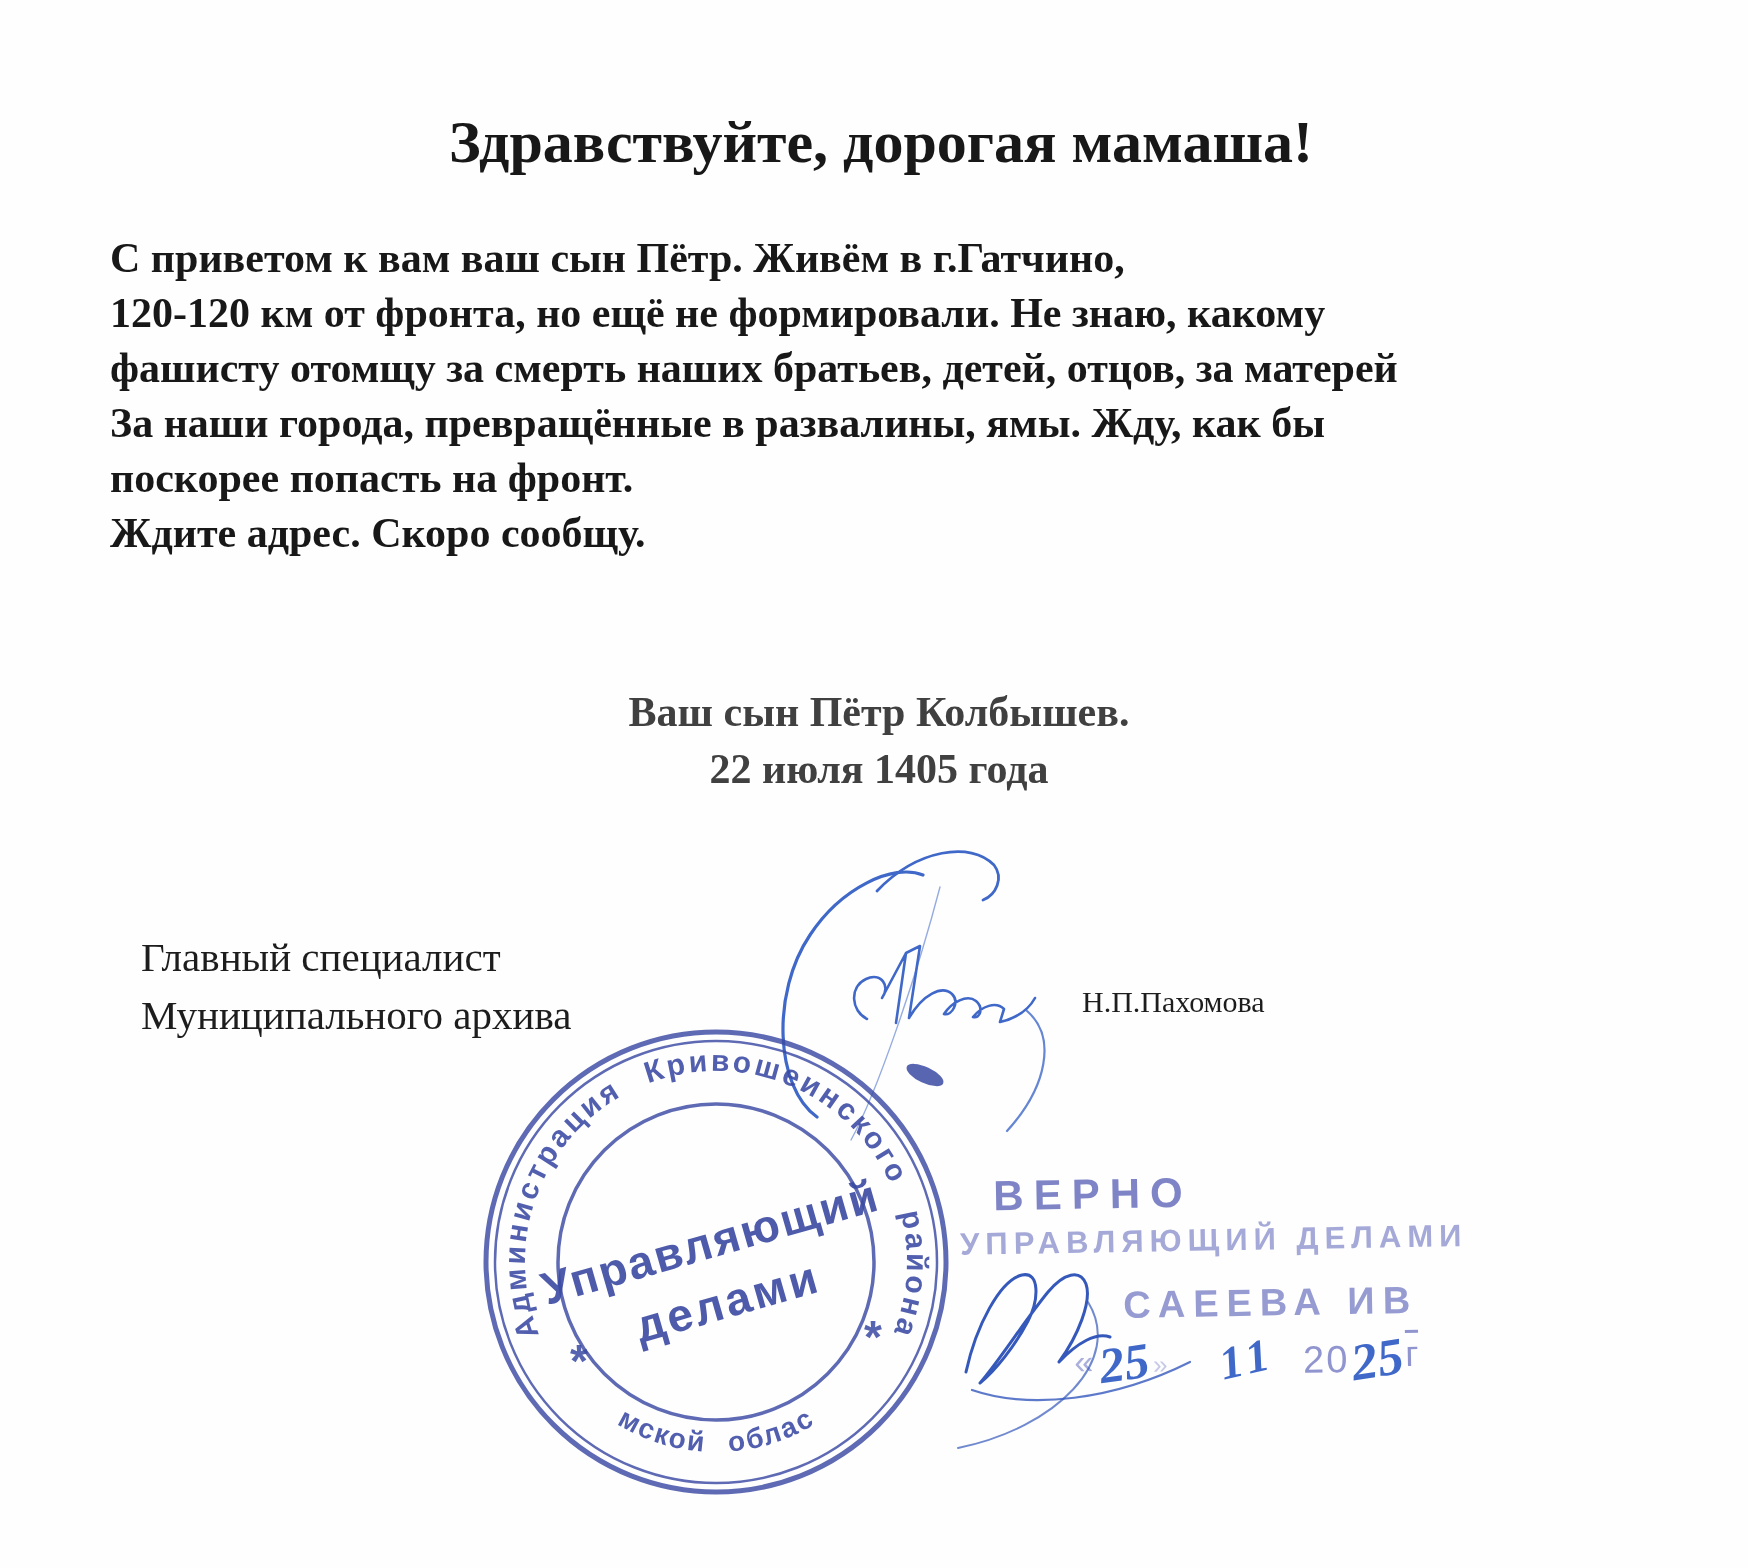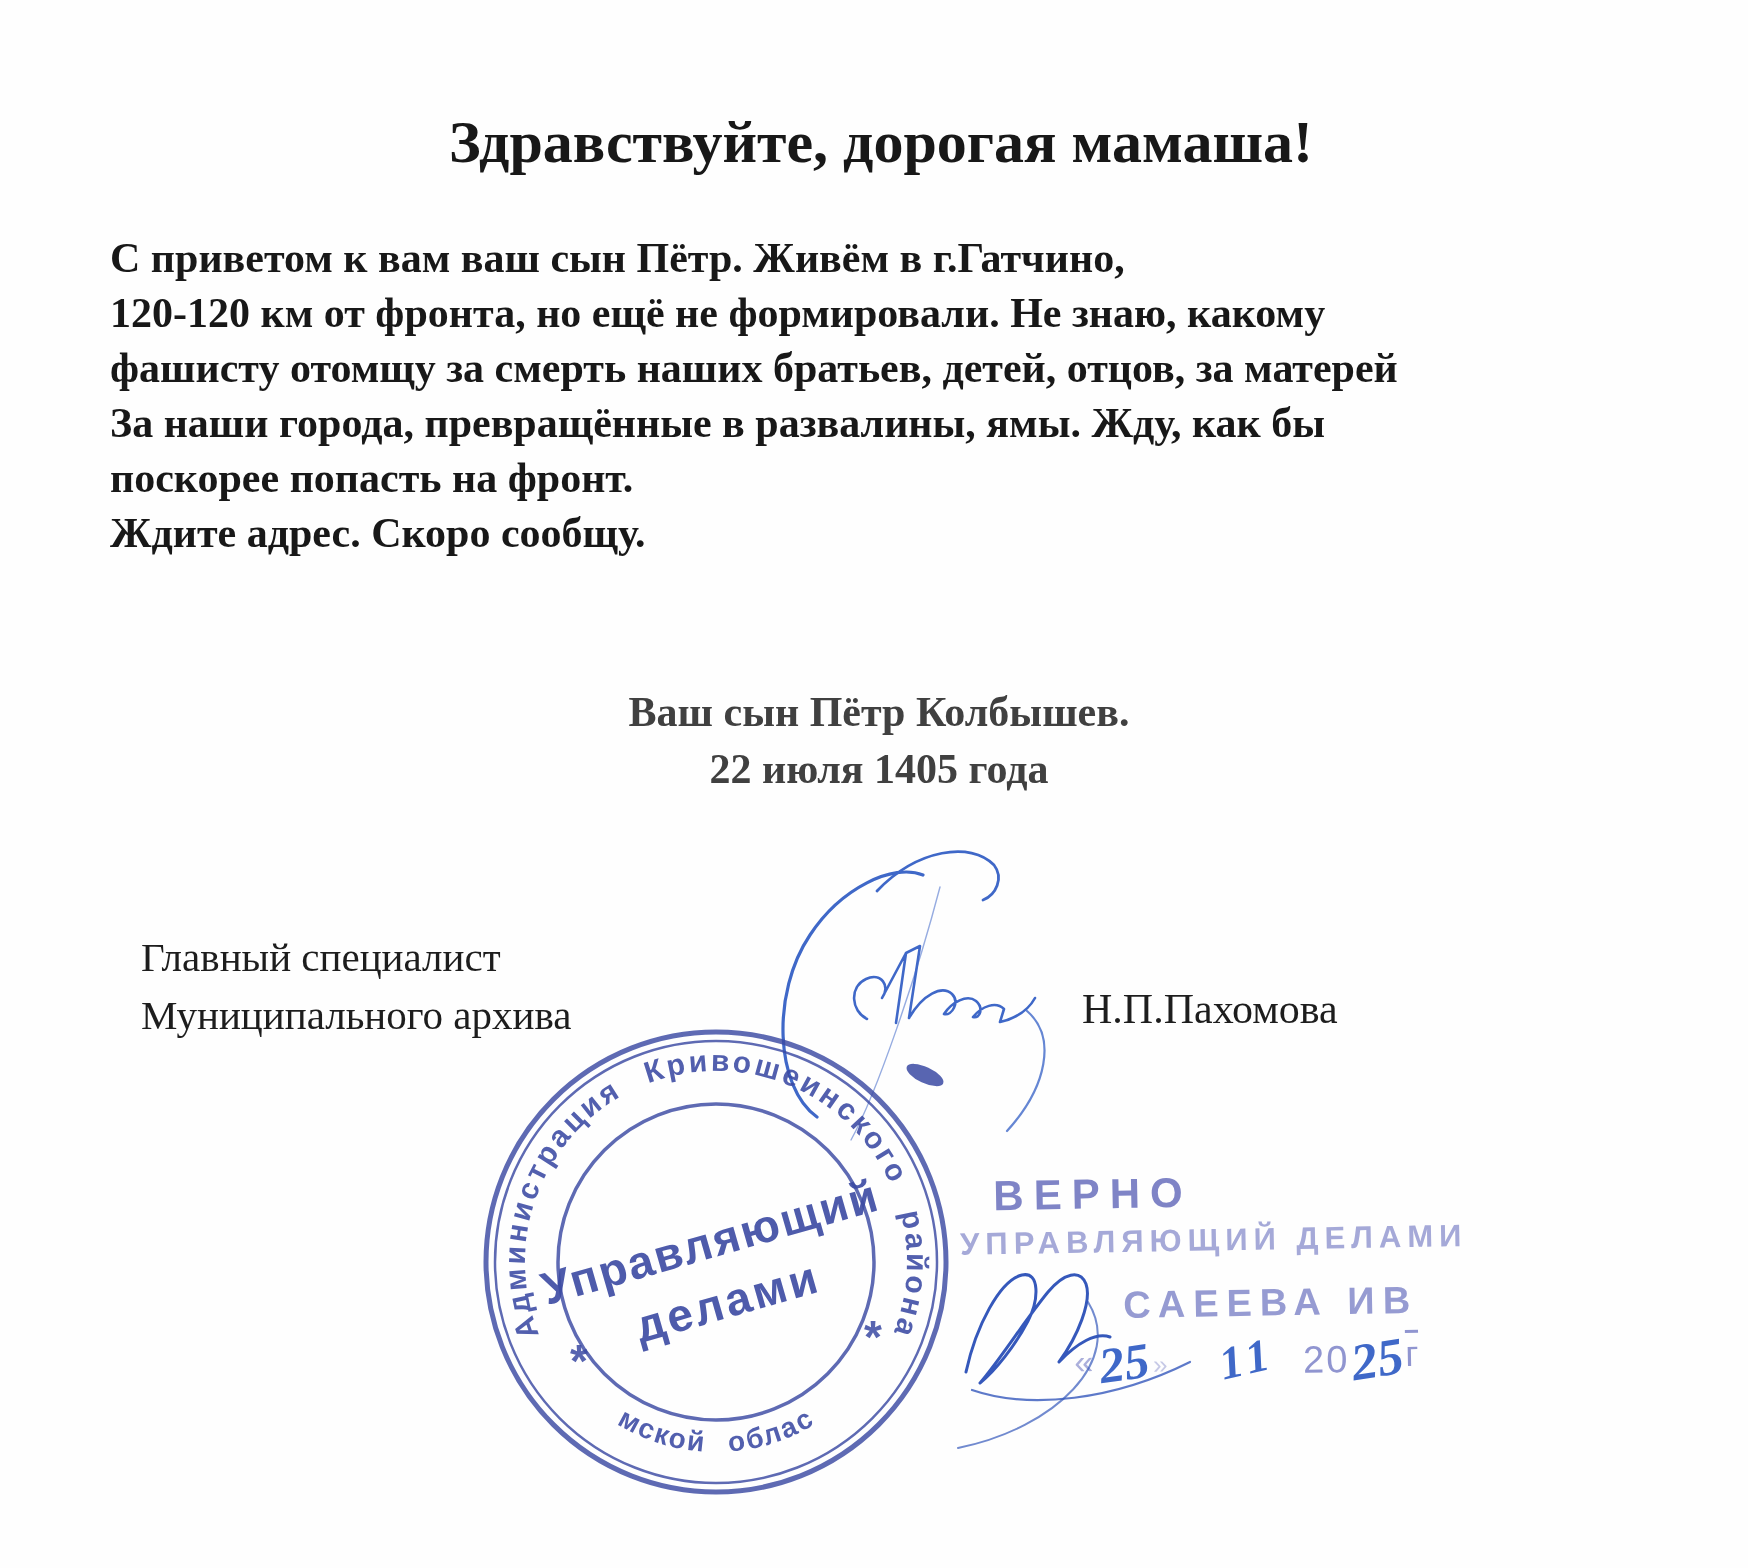--- a/index.html
+++ b/index.html
@@ -22,21 +22,21 @@
     position:absolute;top:684px;left:0;width:100%;text-align:center;
     font-size:42px;font-weight:bold;color:#404040;line-height:57px;padding-left:10px;
     box-sizing:border-box;
   }
   .officials{
     position:absolute;top:928px;left:110px;
     font-size:41px;font-weight:normal;color:#1d1d1d;line-height:58px;margin-left:31px;
   }
   .official-name{
     position:absolute;top:985px;left:1082px;
-    font-size:42px;font-weight:normal;color:#1d1d1d;white-space:nowrap;
+    font-size:30px;font-weight:normal;color:#1d1d1d;white-space:nowrap;
   }
   .round-stamp{position:absolute;left:481px;top:1027px;width:470px;height:470px;}
   .round-stamp svg{display:block;}
   .verno-stamp{
     position:absolute;left:955px;top:1160px;width:560px;height:260px;
     transform:rotate(-1deg);
     font-family:"Liberation Sans", sans-serif;
   }
   .verno-line1{
     position:absolute;left:40px;top:8px;

